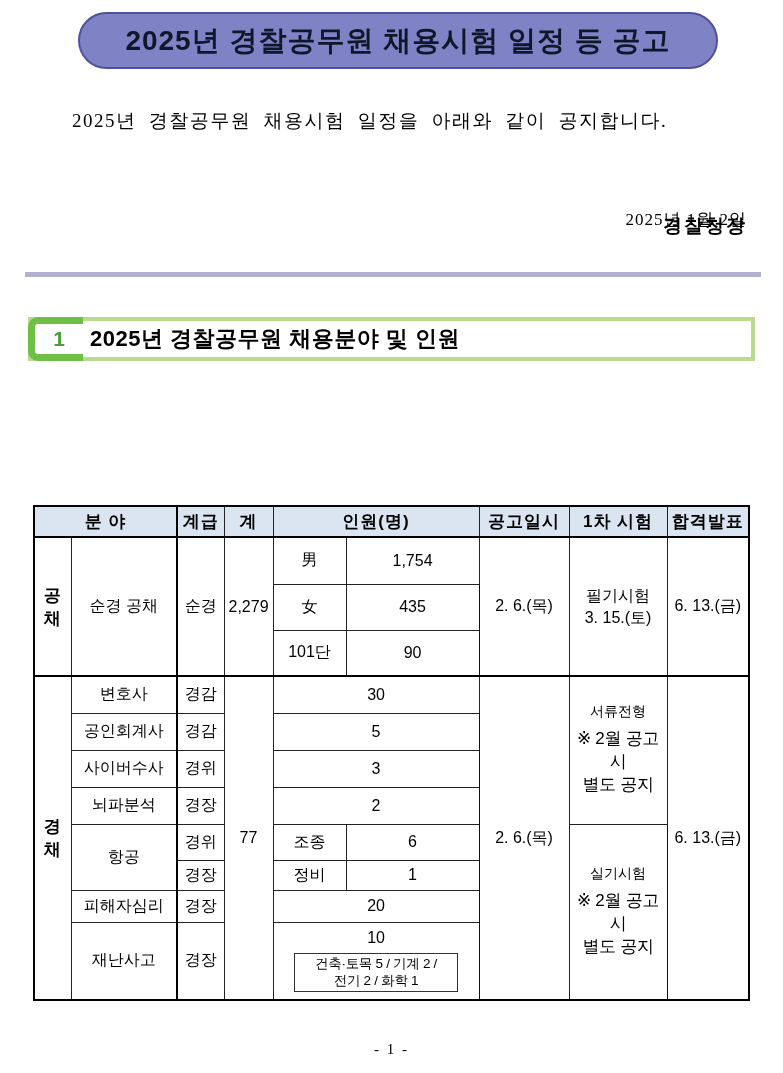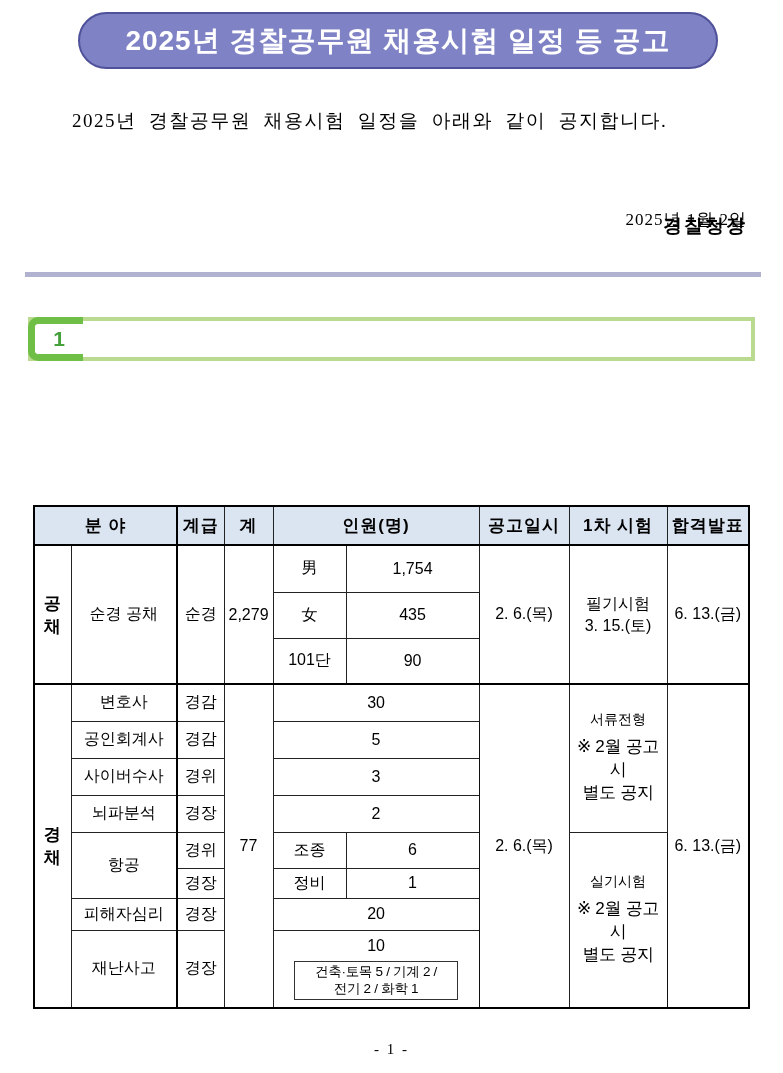--- a/index.html
+++ b/index.html
@@ -18,21 +18,21 @@
     font-family:"Liberation Sans","DejaVu Sans",sans-serif;color:#000;overflow:hidden;
   }
   .serif{font-family:"Liberation Serif","DejaVu Serif",serif;}
 
   
   .banner{
     position:absolute;left:78px;top:12px;width:640px;height:57px;
     background:var(--banner-bg);border:2.5px solid var(--banner-border);
     border-radius:29px;display:flex;align-items:center;justify-content:center;
   }
-  .banner-title{font-weight:bold;font-size:28px;color:#ffffff;letter-spacing:1px;}
+  .banner-title{font-weight:bold;font-size:28px;color:#0f172a;letter-spacing:1px;}
 
   
   .intro{
     position:absolute;left:72px;top:108px;width:660px;
     font-size:19px;letter-spacing:1.5px;word-spacing:6px;
   }
   .sign-date{position:absolute;right:36px;top:180px;font-size:17px;letter-spacing:1px;margin-top:28px;}
   .sign-name{position:absolute;right:36px;top:213px;font-size:19px;font-weight:bold;letter-spacing:2px;}
 
   .divider{position:absolute;left:25px;top:272px;width:736px;height:5px;background:var(--divider);}
@@ -66,21 +66,21 @@
   table.sched{
     border-collapse:collapse;table-layout:fixed;width:715px;
     border:2.5px solid #000;font-size:16px;
   }
   table.sched th,table.sched td{
     border:1.1px solid #222;text-align:center;vertical-align:middle;padding:0 2px;
     overflow:hidden;
   }
   table.sched thead th{
     background:var(--table-header-bg);font-weight:bold;font-size:17px;
-    height:39px;border-bottom:2.2px solid #000;letter-spacing:1px;
+    height:31px;border-bottom:2.2px solid #000;letter-spacing:1px;
   }
   .thick-left{border-left:2.2px solid #000 !important;}
   .col-sep{border-left:1.6px solid #111 !important;}
   tr.sec-split>td{border-top:2.2px solid #000 !important;}
   .grp{font-weight:bold;font-size:17px;letter-spacing:1px;}
   .two-line{line-height:1.35;margin-left:40px;}
   .exam-note{font-size:17px;line-height:1.35;margin-top:7px;letter-spacing:-0.3px;}
   .exam-title{font-size:14px;}
   .note-box{
     display:inline-block;border:1.5px solid #333;padding:1px 20px;margin:3px 12px 4px;
@@ -105,20 +105,21 @@
   <div class="intro serif">2025년 경찰공무원 채용시험 일정을 아래와 같이 공지합니다.</div>
 
   <div class="sign-date serif">2025년 1월 2일</div>
   <div class="sign-name serif">경찰청장</div>
 
   <div class="divider"></div>
 
   <div class="section-header">
     <div class="section-bracket"></div>
     <div class="section-num">1</div>
+    <div class="section-title">2025년 경찰공무원 채용분야 및 인원</div>
   </div>
 
 
   <div class="table-wrap">
     <table class="sched">
       <colgroup>
         <col style="width:37px">
           <col style="width:106px">
           <col style="width:47px">
         <col style="width:49px">

